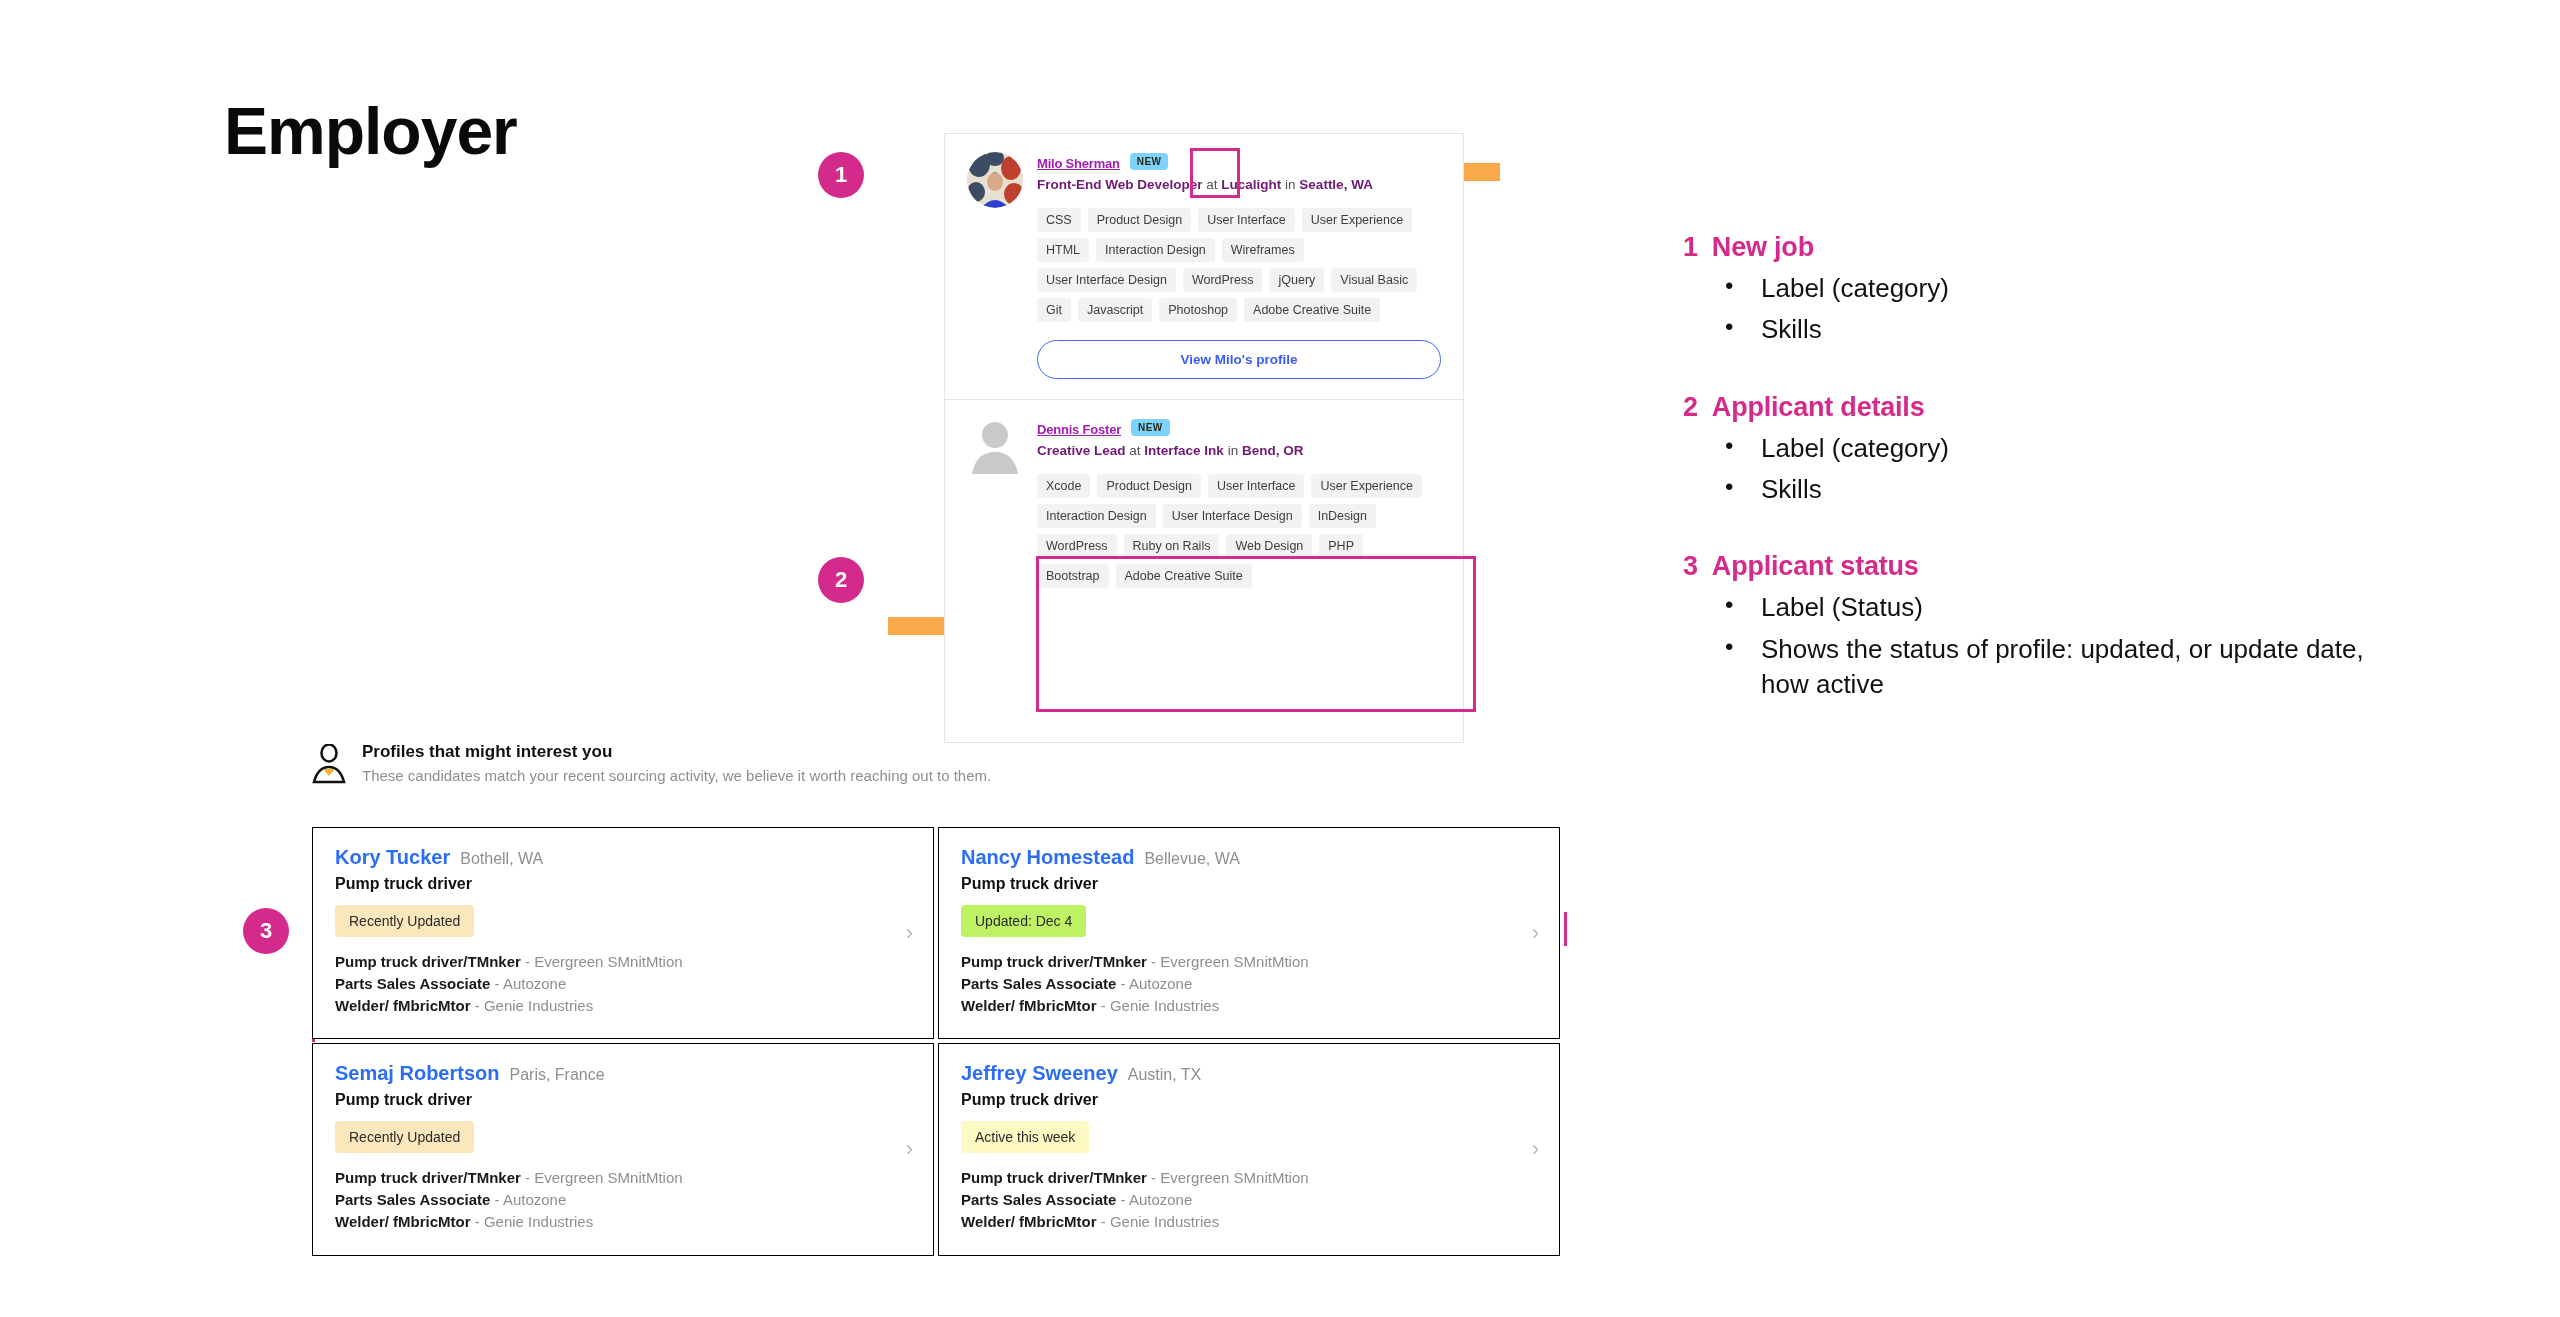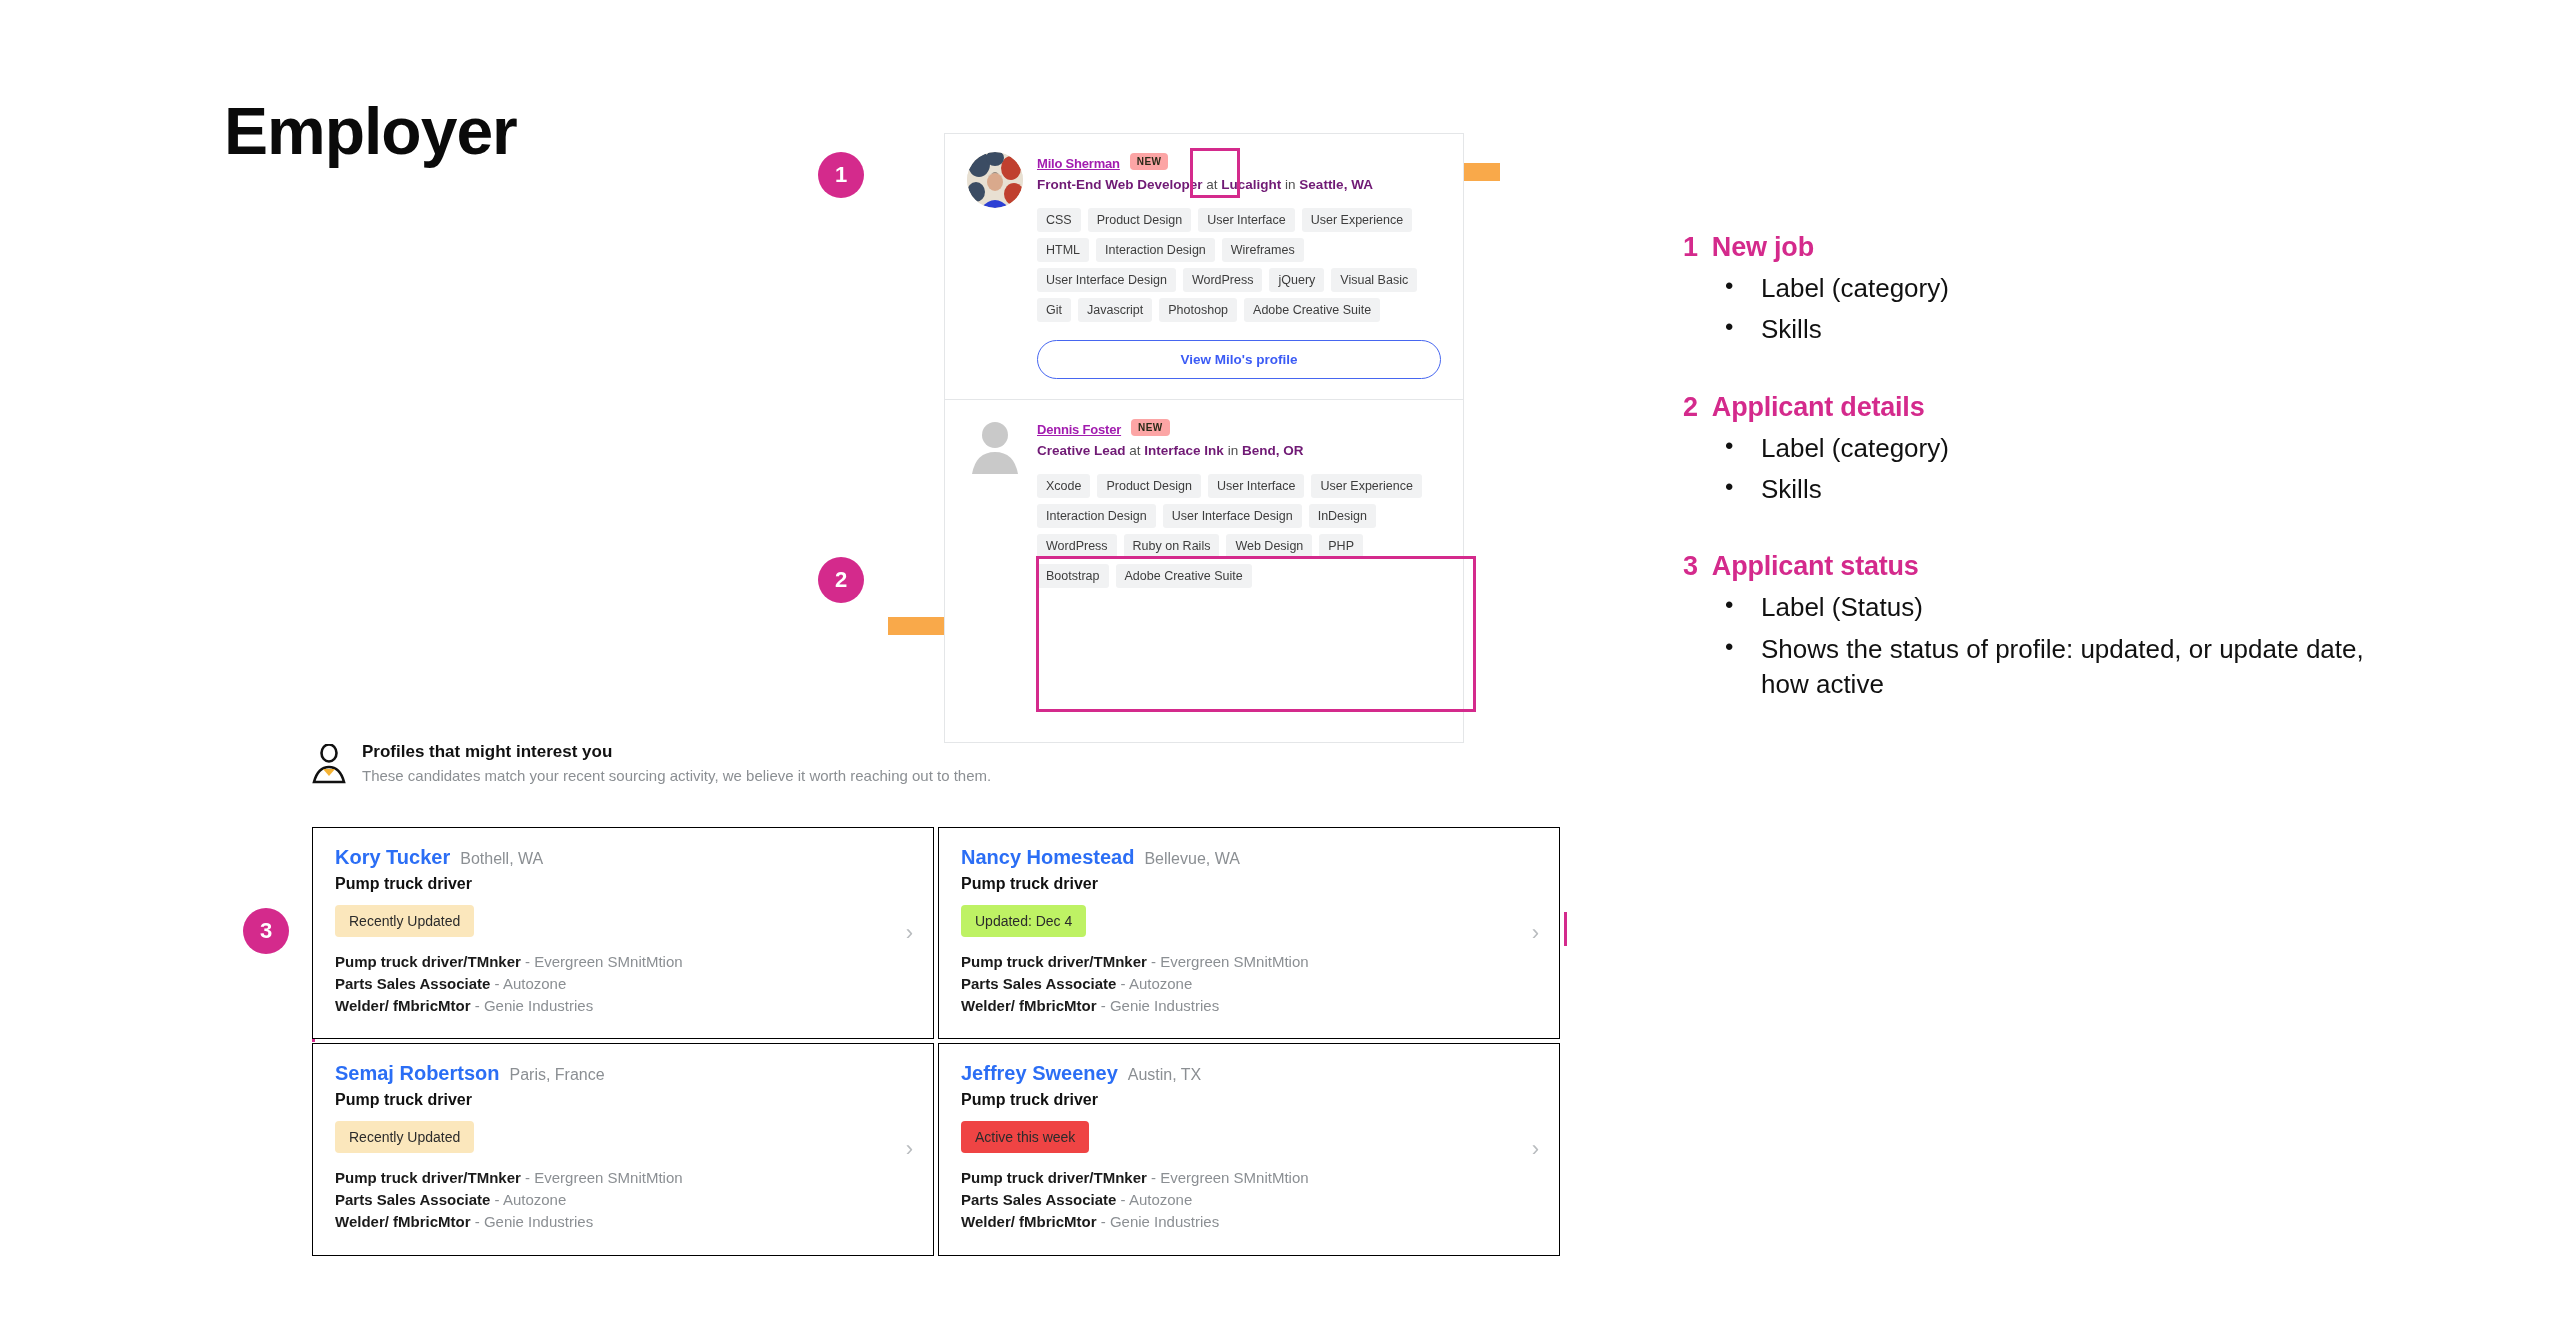--- a/index.html
+++ b/index.html
@@ -55,21 +55,21 @@
     display: flex; align-items: flex-end; justify-content: center;
   }
   .feed-head-text { padding-top: 2px; flex: 1; min-width: 0; }
   .person-name {
     font-size: 13px; font-weight: bold; color: #a21caf;
     text-decoration: underline; display: inline-block;
     vertical-align: middle; letter-spacing: -.2px;
   }
   .new-badge {
     display: inline-block; vertical-align: middle;
-    background: #fca5a5; color: #2a2a18;
+    background: #7dd3fc; color: #2a2a18;
     font-size: 10px; font-weight: bold; letter-spacing: .4px;
     padding: 3px 7px; border-radius: 4px; margin-left: 10px;
     position: relative; top: -2px;
   }
   .person-sub {
     font-size: 13.5px; color: #505050; margin-top: 5px; font-weight: normal;
   }
   .person-sub b { color: #701a75; font-weight: bold; }
 
   
@@ -122,21 +122,21 @@
   .pc-row1 { display: flex; align-items: baseline; gap: 10px; }
   .pc-name { font-size: 20px; font-weight: bold; color: #2b6ef5; }
   .pc-loc  { font-size: 16px; color: #8b8f93; }
   .pc-role { font-size: 16px; font-weight: bold; color: #111111; margin-top: 6px; }
   .pc-badge {
     display: inline-block; margin-top: 12px;
     font-size: 14px; padding: 8px 14px; border-radius: 4px;
     color: #2b2b2b; background: #eeeeee;
   }
   .pc-badge.yellow { background: #fbe7bc; }
-  .pc-badge.green  { background: #ef4444; text-align: right; }
+  .pc-badge.green  { background: #fef9c3; text-align: right; }
   .pc-badge.gray   { background: #bef264; }
   .pc-history { margin-top: 14px; }
   .pc-hist-line { font-size: 15px; color: #8b8f93; line-height: 1.45; }
   .pc-hist-line b { color: #1a1a1a; font-weight: bold; }
   .pc-chevron {
     position: absolute; right: 20px; top: 50%; transform: translateY(-50%);
     color: #b9bcbf; font-size: 22px; line-height: 1;
   }
 
   

